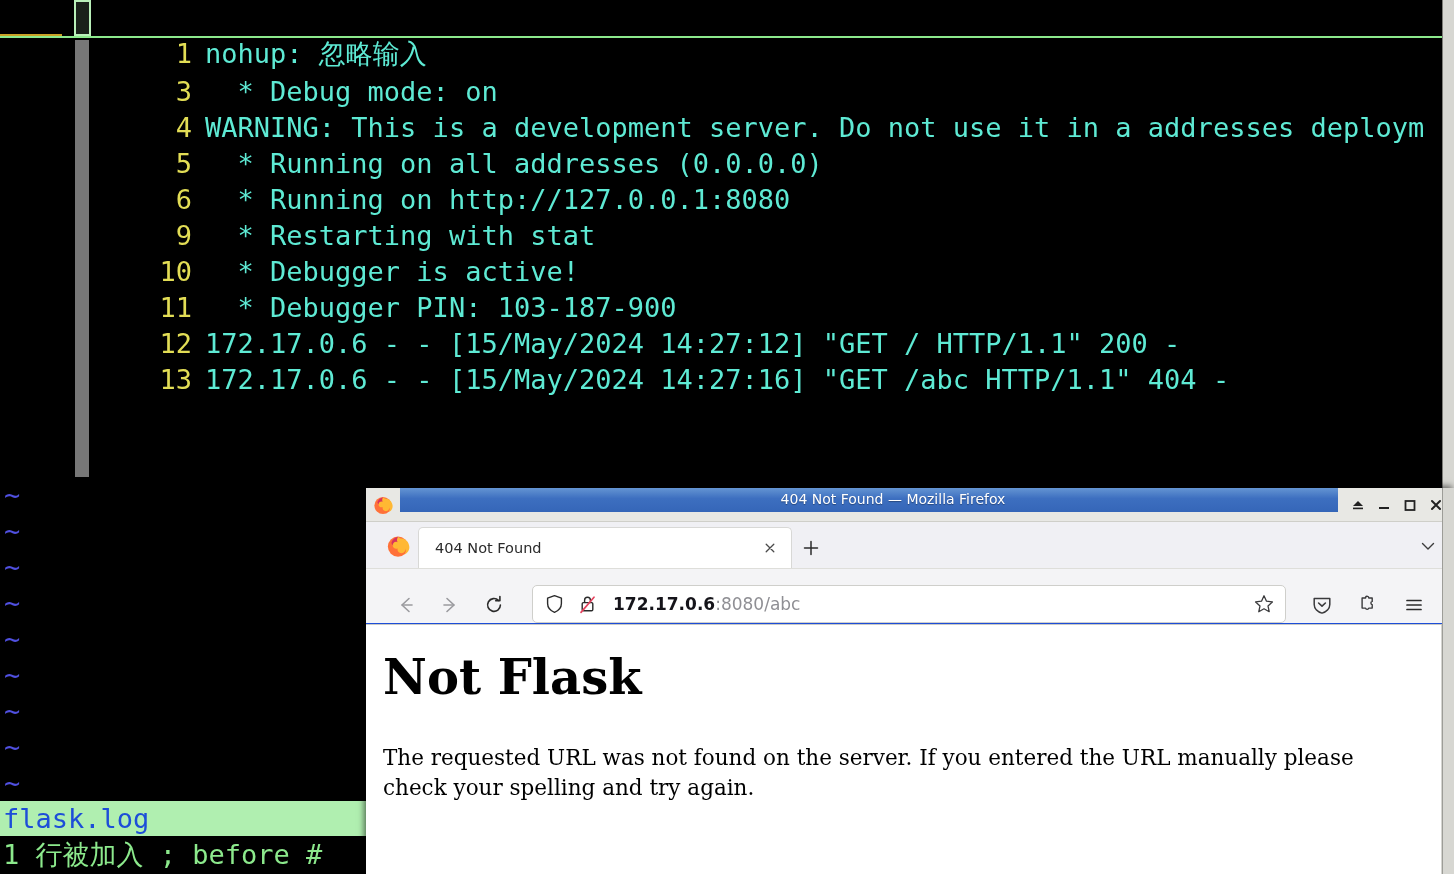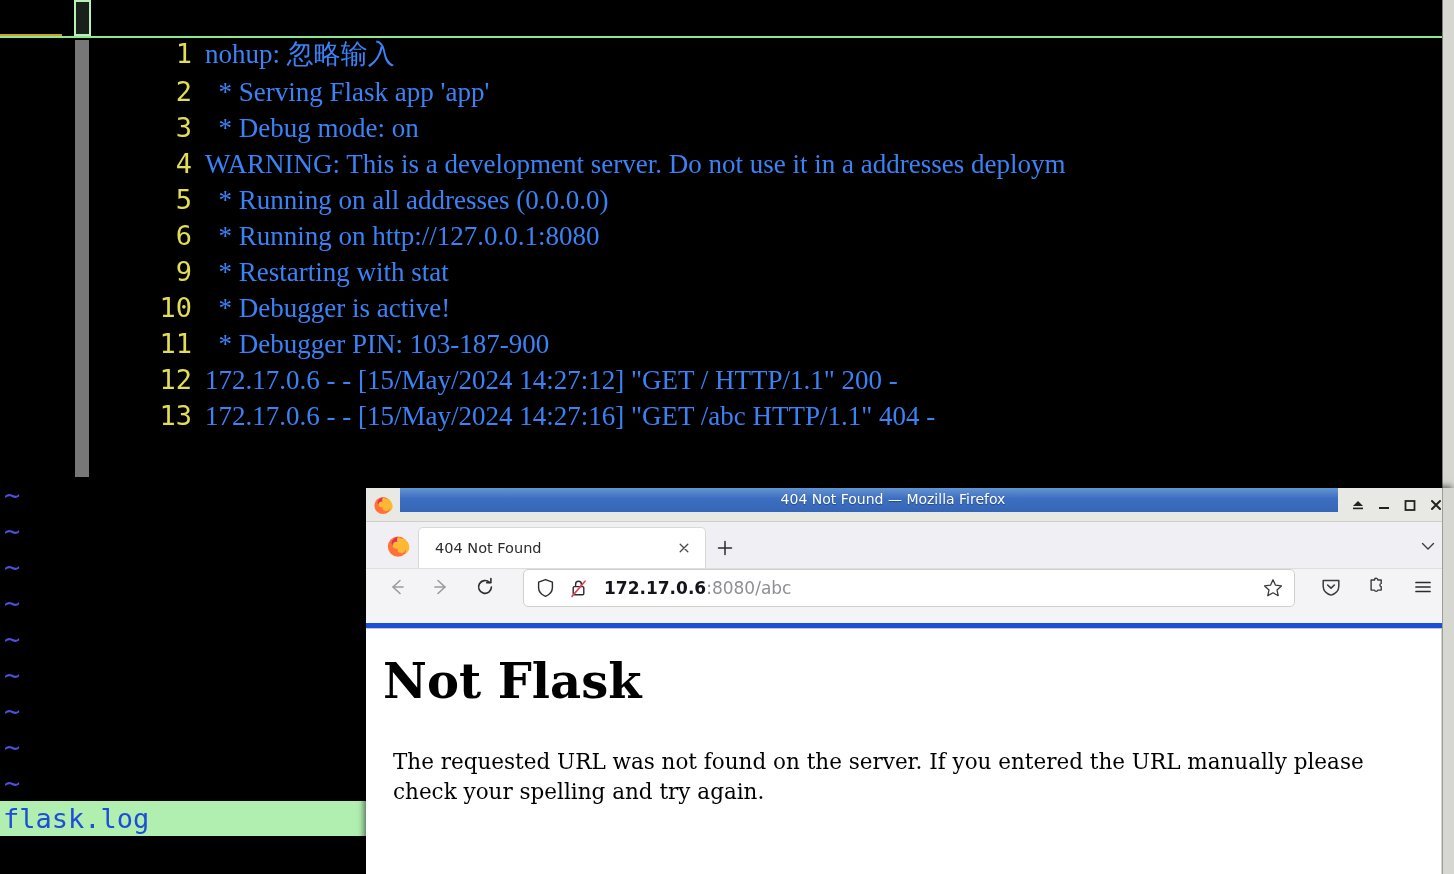--- a/index.html
+++ b/index.html
@@ -37,21 +37,21 @@
     color: #8ce98c;
   }
   .lnum {
     display: inline-block;
     width: 62px;
     text-align: right;
     color: #e2dd55;
     font-size: 27px;
   }
   .gutter-gap { display: inline-block; width: 13px; }
-  .vim-row .txt { color: #3b82f6; font-family: Liberation Serif, serif; }
+  .vim-row .txt { color: #5eead4; }
 
   
   .vim-row.cursorline {
     border-bottom: 2px solid #8ce98c;
   }
   .vim-row.cursorline .lnum {
     position: relative;
   }
   .cursorline-lnum-underline {
     position: absolute; left: 0; top: 34px; width: 62px; height: 2px;
@@ -152,21 +152,21 @@
     align-items: flex-end;
     padding-left: 12px;
     border-bottom: 1px solid #dededa;
     position: relative;
   }
   .ff-tabstrip-icon {
     width: 40px; height: 44px;
     display: flex; align-items: center; justify-content: center;
   }
   .ff-tab {
-    width: 288px; height: 41px;
+    width: 374px; height: 41px;
     background: #ffffff;
     border: 1px solid #d8d8d6;
     border-bottom: none;
     border-radius: 5px 5px 0 0;
     display: flex; align-items: center;
     padding: 0 10px 0 16px;
     box-sizing: border-box;
     font-family: "DejaVu Sans", sans-serif;
     font-size: 14.5px;
     color: #2b2b2b;
@@ -177,23 +177,23 @@
   .ff-tabstrip-chevron {
     position: absolute; right: 14px; bottom: 10px;
     width: 24px; height: 24px;
     display: flex; align-items: center; justify-content: center;
     color: #3c3c3c;
   }
 
   .ff-navbar {
     height: 54px;
     background: #f4f4f6;
-    display: flex; align-items: flex-start;
-    padding: 0 11px;
-    border-bottom: 5px solid #1d4ed8;
+    display: flex; align-items: flex-end;
+    padding: 0 20px;
+    border-bottom: 1px solid #1d4ed8;
   }
   .nav-btn {
     width: 40px; height: 36px;
     display: flex; align-items: center; justify-content: center;
     margin-right: 4px;
   }
   .urlbar {
     flex: 1;
     height: 38px;
     margin: 0 10px 0 14px;
@@ -233,21 +233,21 @@
     font-size: 48px;
     line-height: 56px;
     color: #000;
     margin: 6px 0 0 0;
   }
   .page-p {
     font-family: "DejaVu Serif", serif;
     font-size: 21.5px;
     line-height: 30px;
     color: #000;
-    margin: 38px 0 0 10px;
+    margin: 38px 0 0 0;
     max-width: 1010px;
   }
   .ff-scrollbar {
     position: absolute; right: 0; top: 0;
     width: 12px; height: 252px;
     background: #f1f1f1;
     border-left: 1px solid #d4d4d0;
   }
   .ff-right-edge {
     position: absolute; right: 0; top: 0;
@@ -266,23 +266,20 @@
   <div id="terminal">
 
     <div class="vim-lines">
 
       <div class="vim-row cursorline">
         <span class="lnum">1</span><span class="gutter-gap"></span><span class="txt">nohup: 忽略输入</span>
         <span class="cursorline-lnum-underline"></span>
         <span class="block-cursor"></span>
       </div>
       <div class="vim-row">
-        <span class="lnum">2</span><span class="gutter-gap"></span><span class="txt">  * Serving Flask app 'app'</span>
-      </div>
-      <div class="vim-row">
         <span class="lnum">3</span><span class="gutter-gap"></span><span class="txt">  * Debug mode: on</span>
       </div>
       <div class="vim-row">
         <span class="lnum">4</span><span class="gutter-gap"></span><span class="txt">WARNING: This is a development server. Do not use it in a addresses deploym</span>
       </div>
       <div class="vim-row">
         <span class="lnum">5</span><span class="gutter-gap"></span><span class="txt">  * Running on all addresses (0.0.0.0)</span>
       </div>
       <div class="vim-row">
         <span class="lnum">6</span><span class="gutter-gap"></span><span class="txt">  * Running on http://127.0.0.1:8080</span>
@@ -312,20 +309,21 @@
       <div class="tilde-row">~</div>
       <div class="tilde-row">~</div>
       <div class="tilde-row">~</div>
       <div class="tilde-row">~</div>
       <div class="tilde-row">~</div>
       <div class="tilde-row">~</div>
       <div class="tilde-row">~</div>
     </div>
 
     <div class="statusline">flask.log</div>
+    <div class="msgline">1 行被加入 ; before #</div>
 
     <div class="term-right-edge"></div>
   </div>
 
   <div id="firefox">
 
     <div class="ff-titlebar">
       <div class="ff-title-icon">
         <svg width="22" height="22" viewBox="0 0 22 22">
           <circle cx="11" cy="11.5" r="8.6" fill="#ff7139"></circle>

